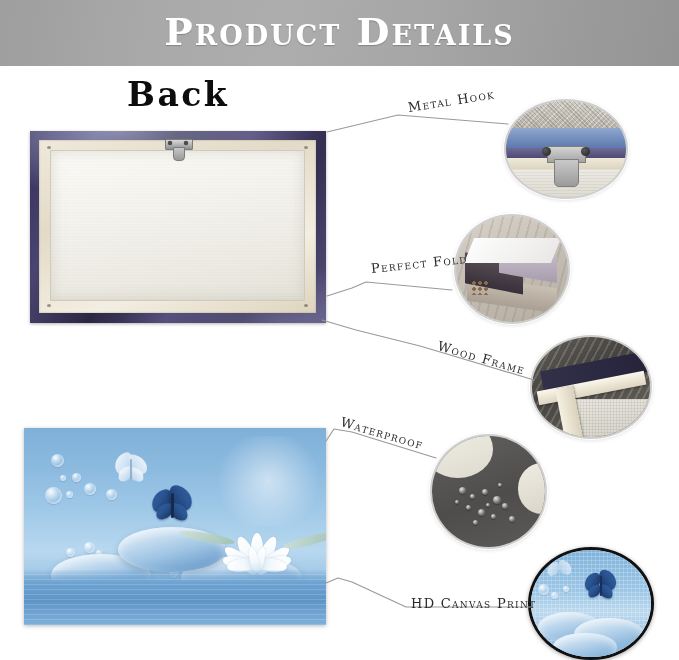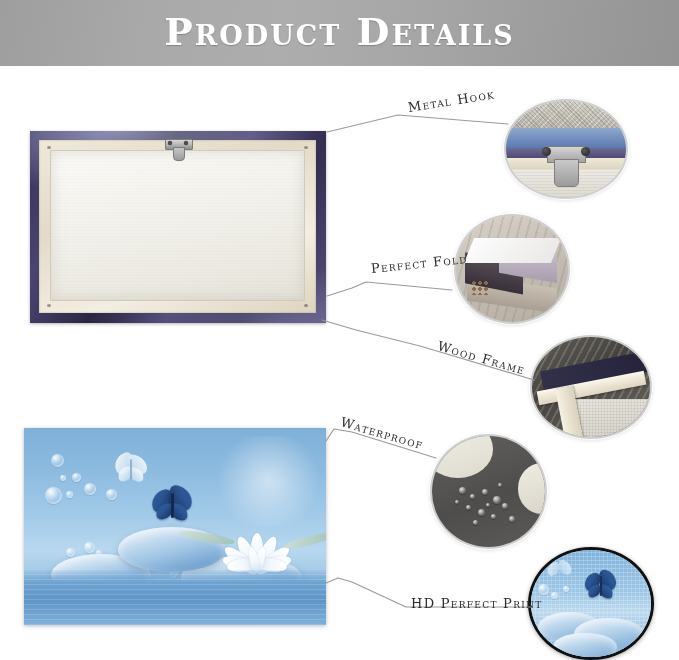--- a/index.html
+++ b/index.html
@@ -245,20 +245,21 @@
   #label-hd-print{left:411px;top:596px;transform:rotate(0deg);transform-origin:0 50%;}
 </style>
 </head>
 <body>
 
 <div class="stage">
 
   <div class="header-band"></div>
   <div class="header-title">Product Details</div>
 
+  <div class="caption" id="caption-back">Back</div>
 
   <div class="canvas-back">
     <div class="edge-sheen"></div>
     <div class="cb-frame">
       <div class="cb-inner"></div>
       <div class="cb-nail" style="left:8px;top:6px;"></div>
       <div class="cb-nail" style="right:8px;top:6px;"></div>
       <div class="cb-nail" style="left:8px;bottom:6px;"></div>
       <div class="cb-nail" style="right:8px;bottom:6px;"></div>
     </div>
@@ -405,15 +406,15 @@
       <path d="M 326 441 L 334 429 L 352 432 L 436 458"></path>
 
       <path d="M 326 583 L 338 578 L 352 582 L 406 607 L 532 607"></path>
     </g>
   </svg>
 
   <div class="label" id="label-metal-hook">Metal Hook</div>
   <div class="label" id="label-perfect-fold">Perfect Fold</div>
   <div class="label" id="label-wood-frame">Wood Frame</div>
   <div class="label" id="label-waterproof">Waterproof</div>
-  <div class="label" id="label-hd-print">HD Perfect Print</div>
+  <div class="label" id="label-hd-print">HD Canvas Print</div>
 
 </div>
 
 </body></html>

